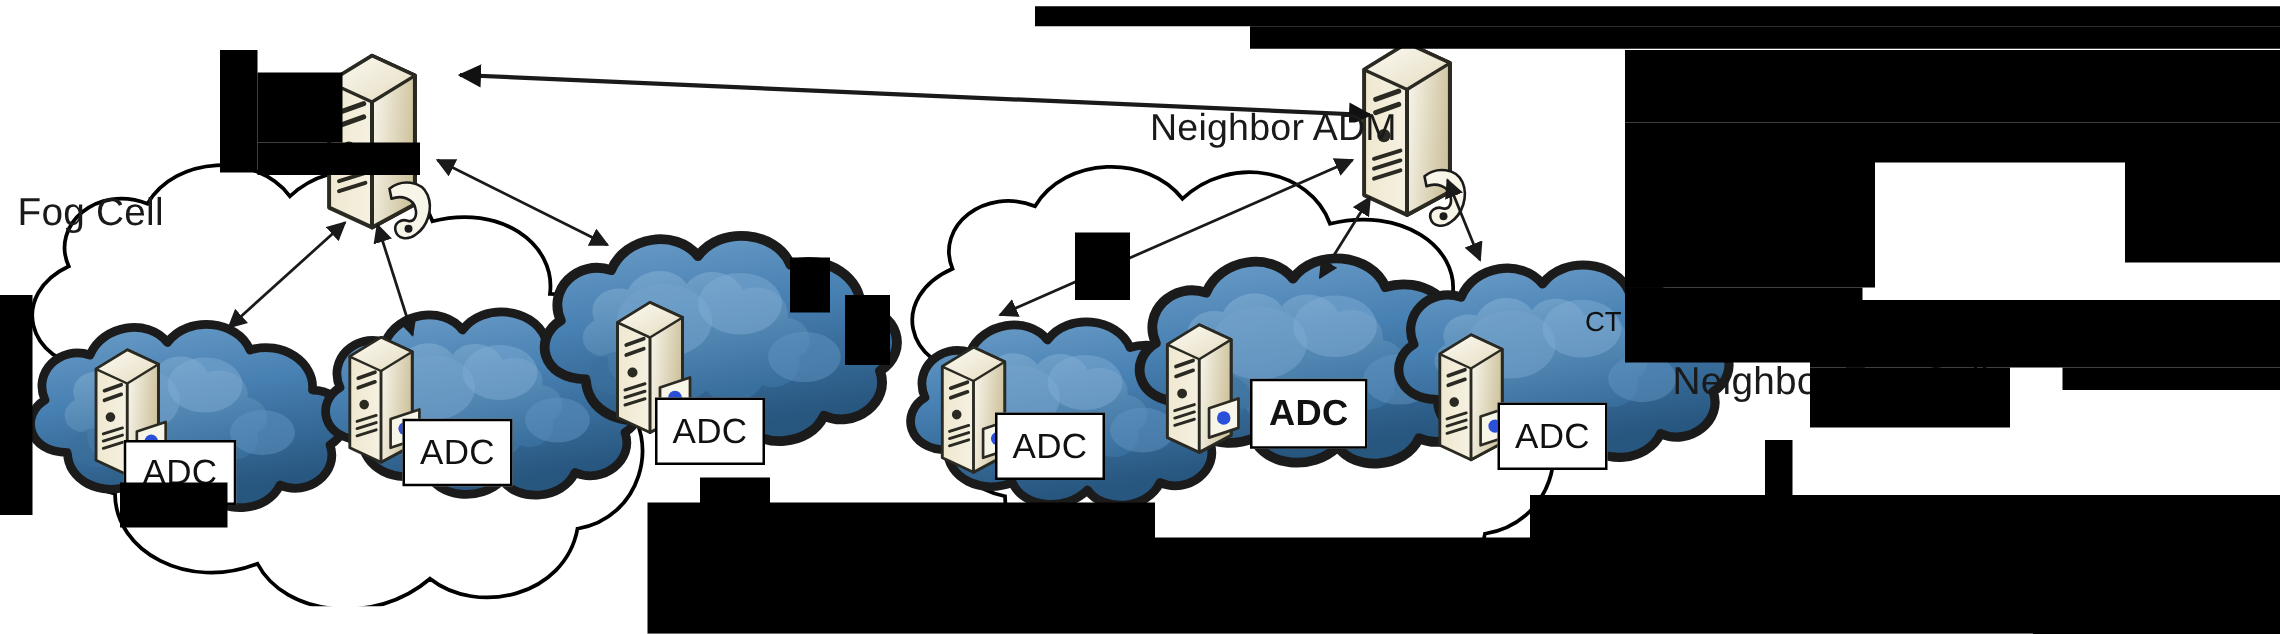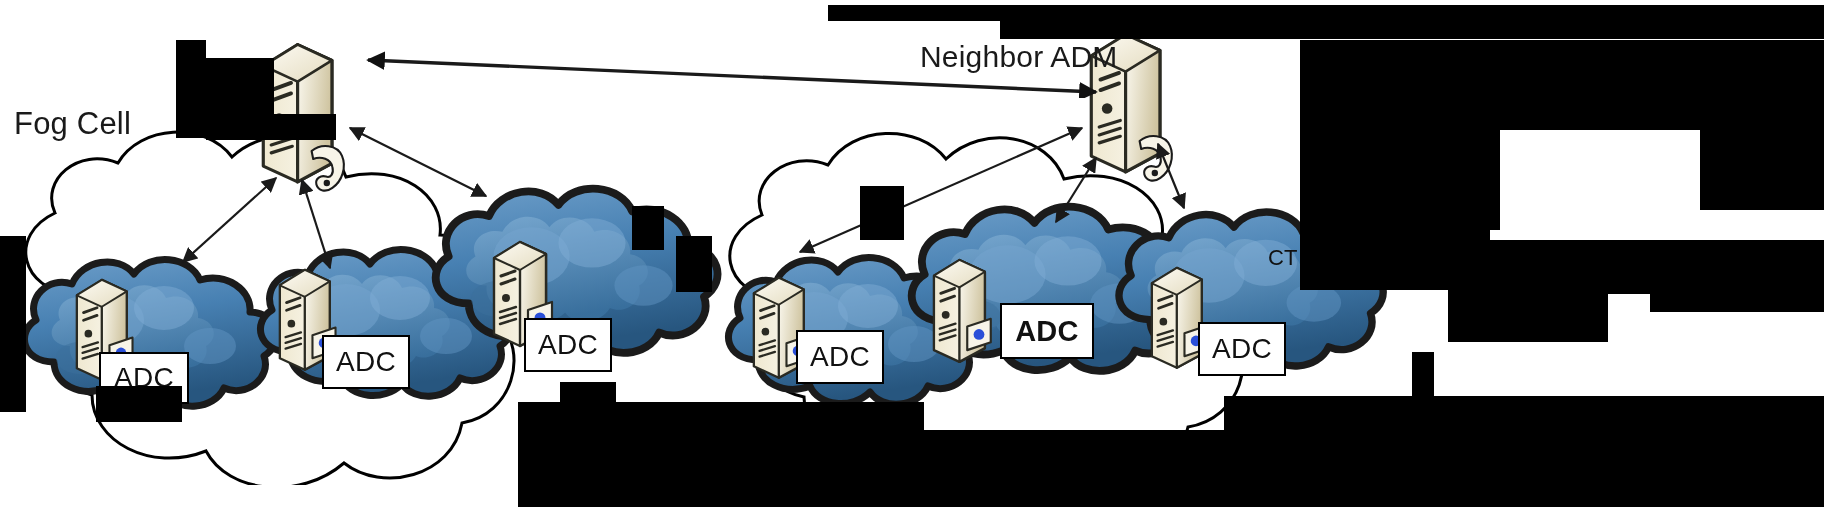--- a/index.html
+++ b/index.html
@@ -2,21 +2,21 @@
 <html><head>
 <meta charset="utf-8">
 <style>
   html,body{margin:0;padding:0;background:#ffffff;}
   body{width:1824px;height:507px;overflow:hidden;
        font-family:"Liberation Sans",sans-serif;color:#1a1a1a;}
   #stage{position:relative;width:1824px;height:507px;background:#fff;}
   .abs{position:absolute;}
   svg{display:block;}
   .lbl{position:absolute;white-space:nowrap;font-family:"Liberation Sans",sans-serif;
-       color:#1a1a1a;line-height:1;}
+       color:#1a1a1a;line-height:1;margin-top:46px;}
   .cell-label{font-size:31px;letter-spacing:.2px;text-align:center;}
   .adm-label{font-size:30px;letter-spacing:.2px;}
   .adc-box{position:absolute;border:2.2px solid #000;background:#fff;
            display:flex;align-items:center;justify-content:center;
            font-size:28px;letter-spacing:.3px;color:#111;}
   .adc-box.bold{font-weight:bold;font-size:29px;}
   .redact{position:absolute;background:#000;}
   .frag{position:absolute;font-size:22px;color:#111;}
 </style>
 </head>

